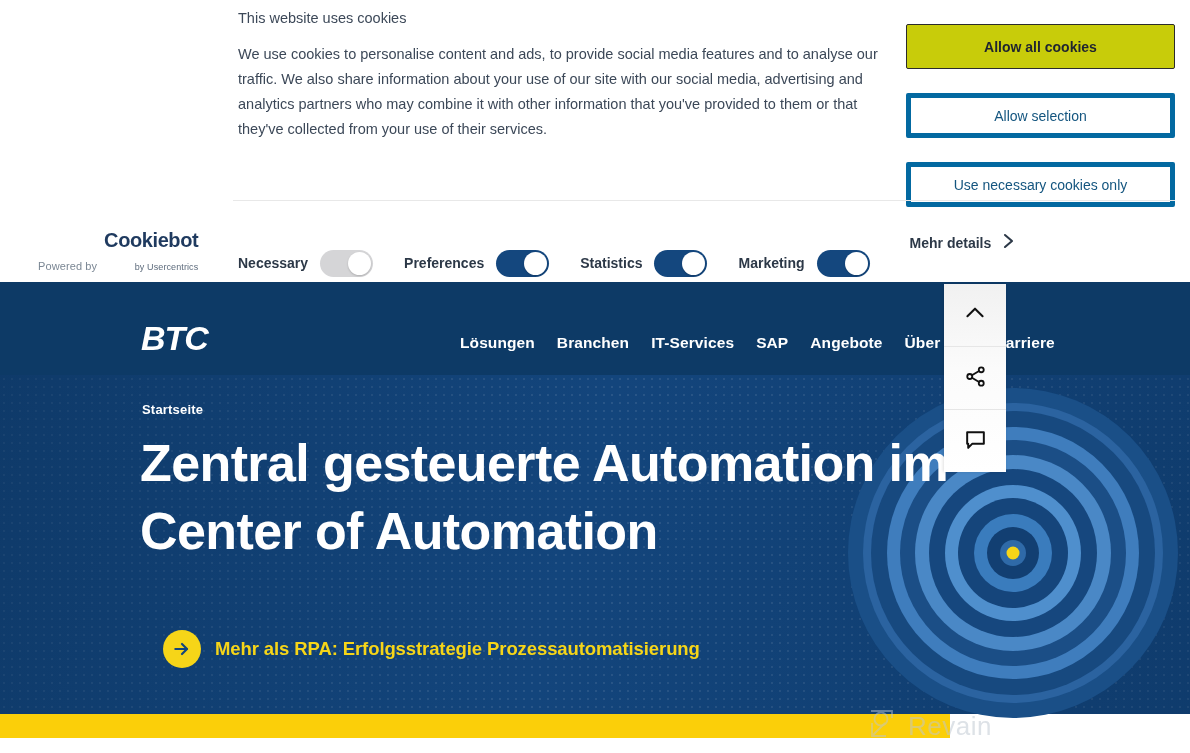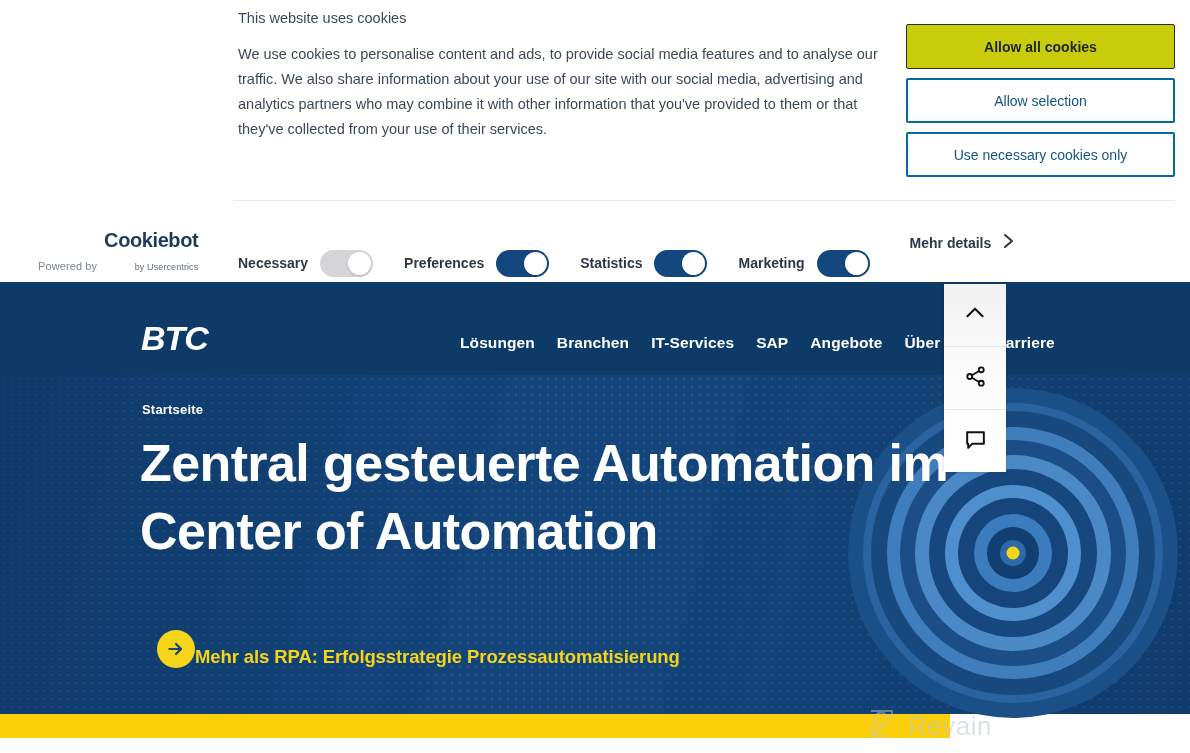--- a/index.html
+++ b/index.html
@@ -130,24 +130,24 @@
     width: 920px;
     font-size: 52px;
     line-height: 68px;
     font-weight: 800;
     color: #ffffff;
     letter-spacing: -.6px;
     margin: 0;
   }
   .hero-cta {
     position: absolute;
-    left: 157px; top: 630px;
-    display: flex;
-    align-items: flex-end;
-    gap: 0;
+    left: 163px; top: 630px;
+    display: flex;
+    align-items: center;
+    gap: 14px;
     text-decoration: none;
   }
   .cta-circle {
     width: 38px; height: 38px;
     border-radius: 50%;
     background: #f6d518;
     display: flex;
     align-items: center;
     justify-content: center;
     flex: none;
@@ -229,41 +229,41 @@
     color: #3c4858;
     margin: 0;
     font-weight: 400;
   }
   .cb-buttons {
     position: absolute;
     left: 906px; top: 24px;
     width: 269px;
     display: flex;
     flex-direction: column;
-    gap: 9px;
+    gap: 24px;
   }
   .cb-btn {
     height: 45px;
     border-radius: 2px;
     display: flex;
     align-items: center;
     justify-content: center;
     font-size: 14px;
     cursor: pointer;
     box-sizing: border-box;
   }
   .cb-btn.primary {
     background: #c8cc0a;
     border: 1px solid #2b2b2b;
     color: #1f2430;
     font-weight: 700;
   }
   .cb-btn.secondary {
     background: #ffffff;
-    border: 2px solid #0369a1;
+    border: 5px solid #0369a1;
     color: #14557f;
     font-weight: 400;
   }
 
   .cb-divider {
     position: absolute;
     left: 233px; top: 200px;
     width: 942px; height: 1px;
     background: #e8e8e8;
   }

